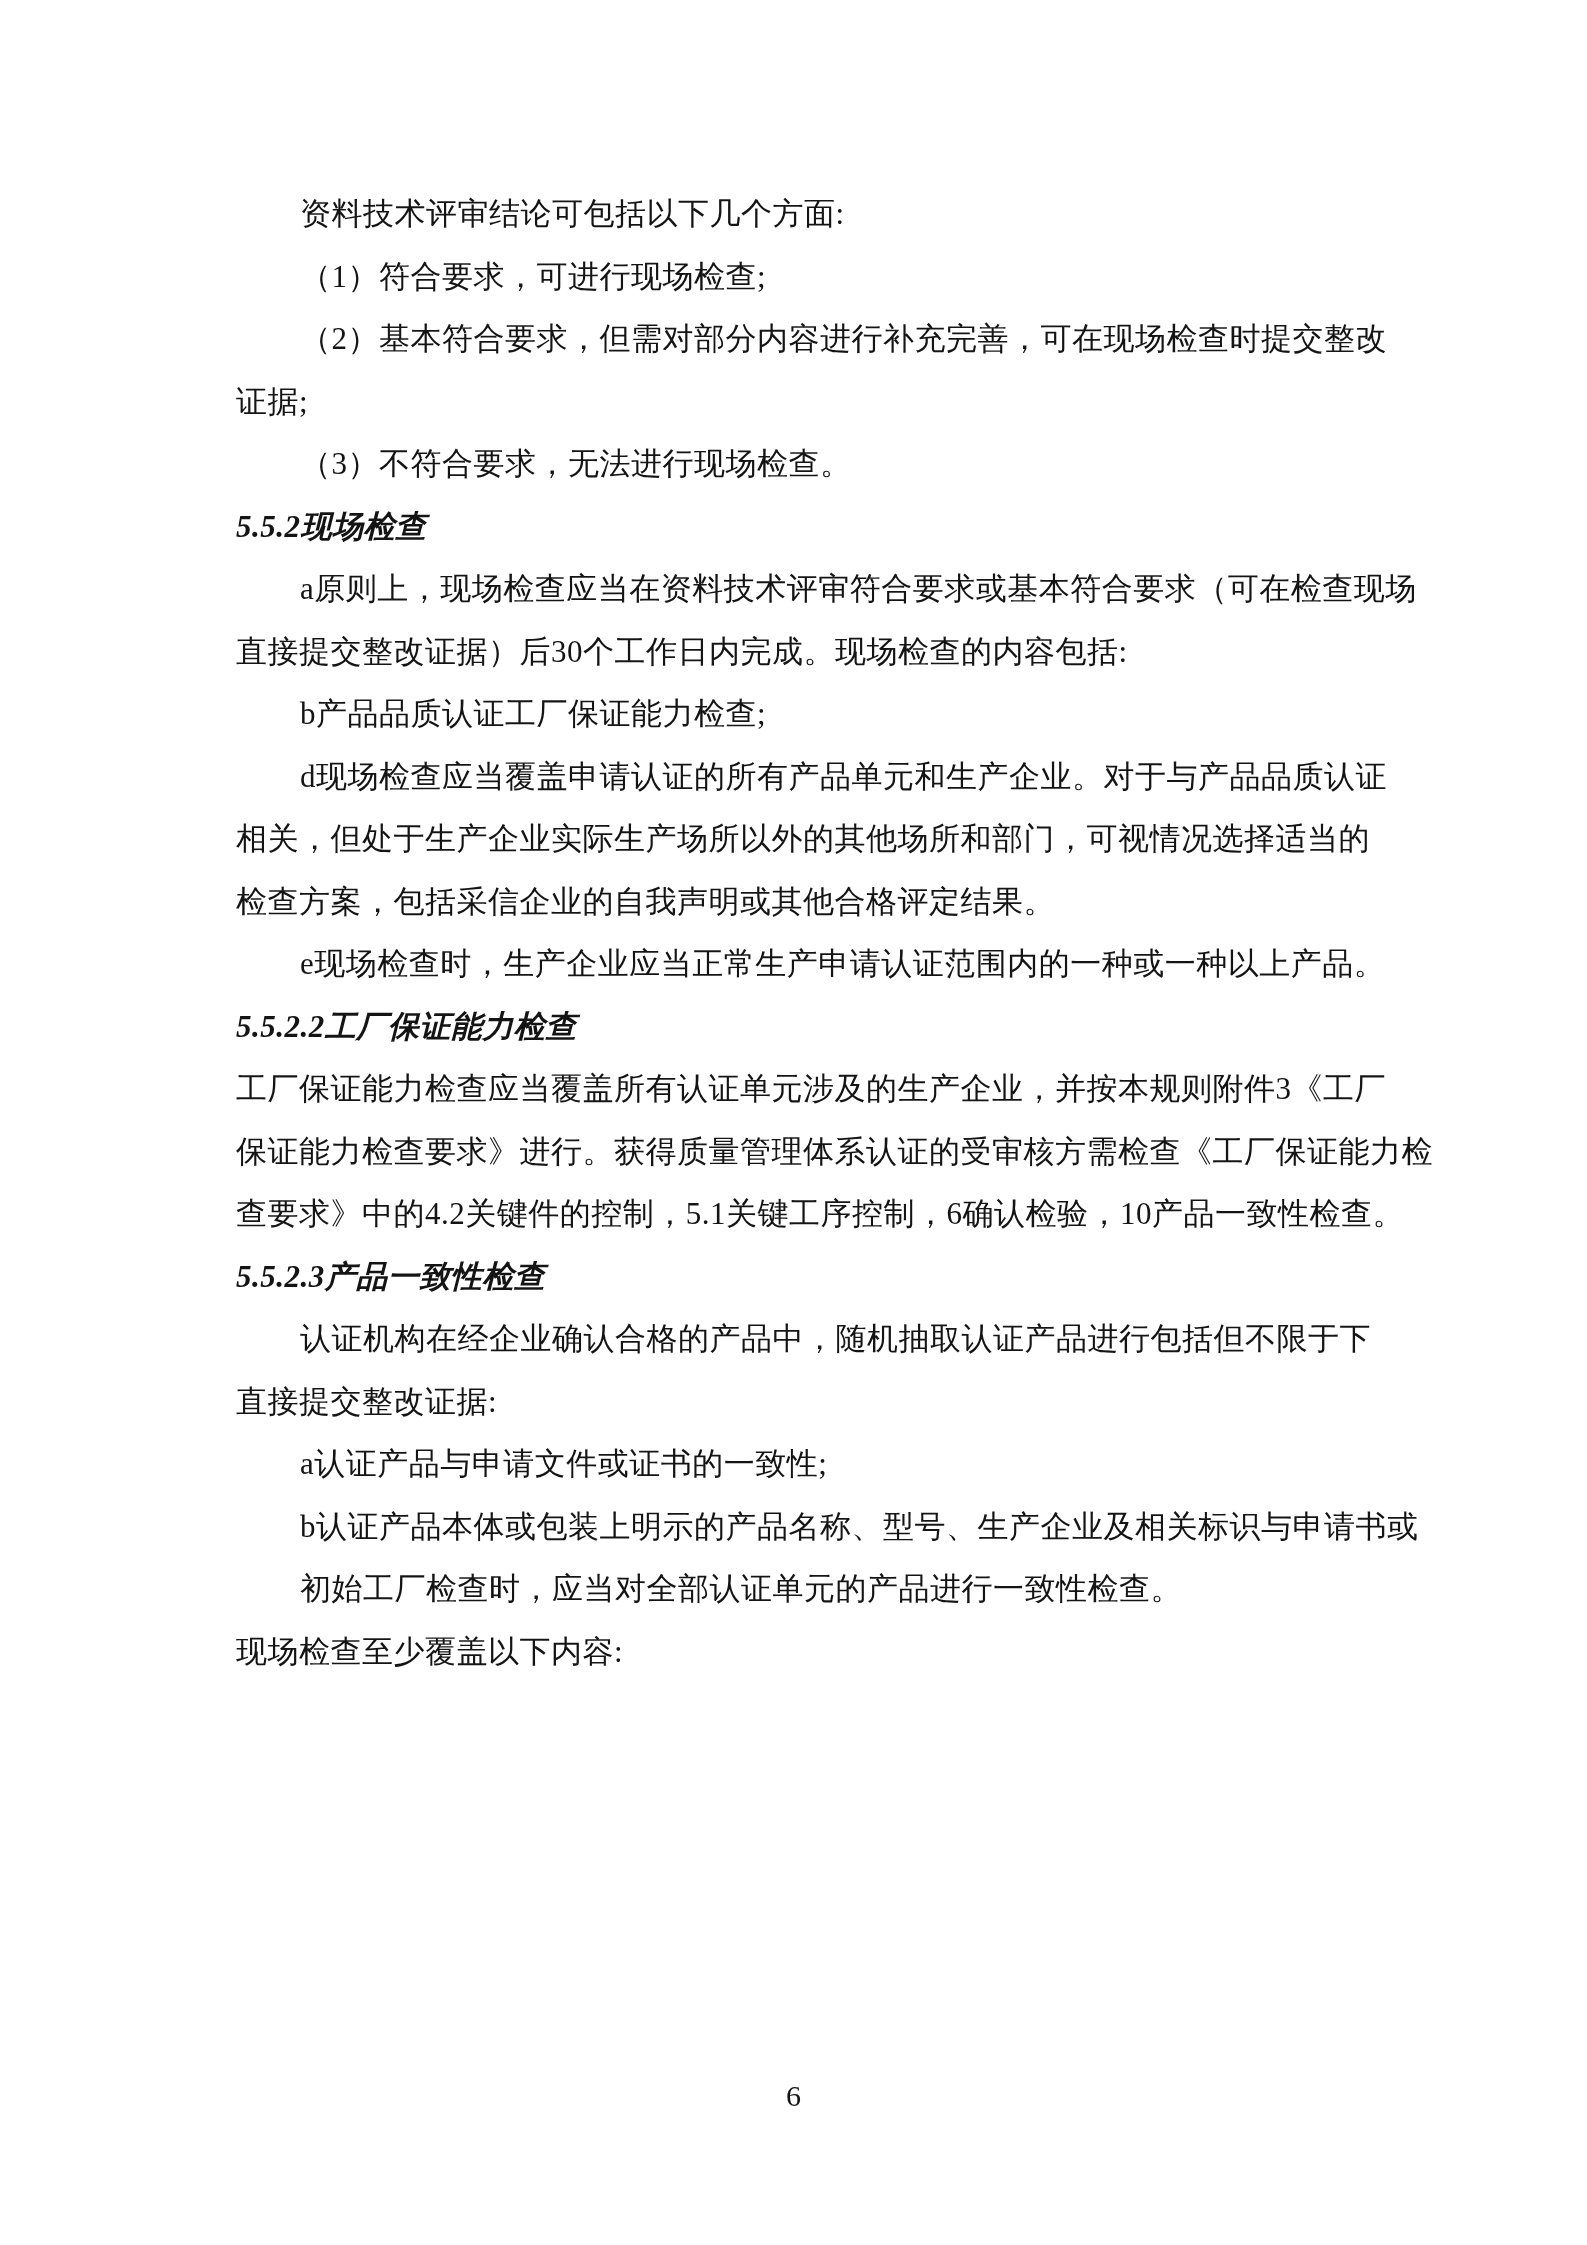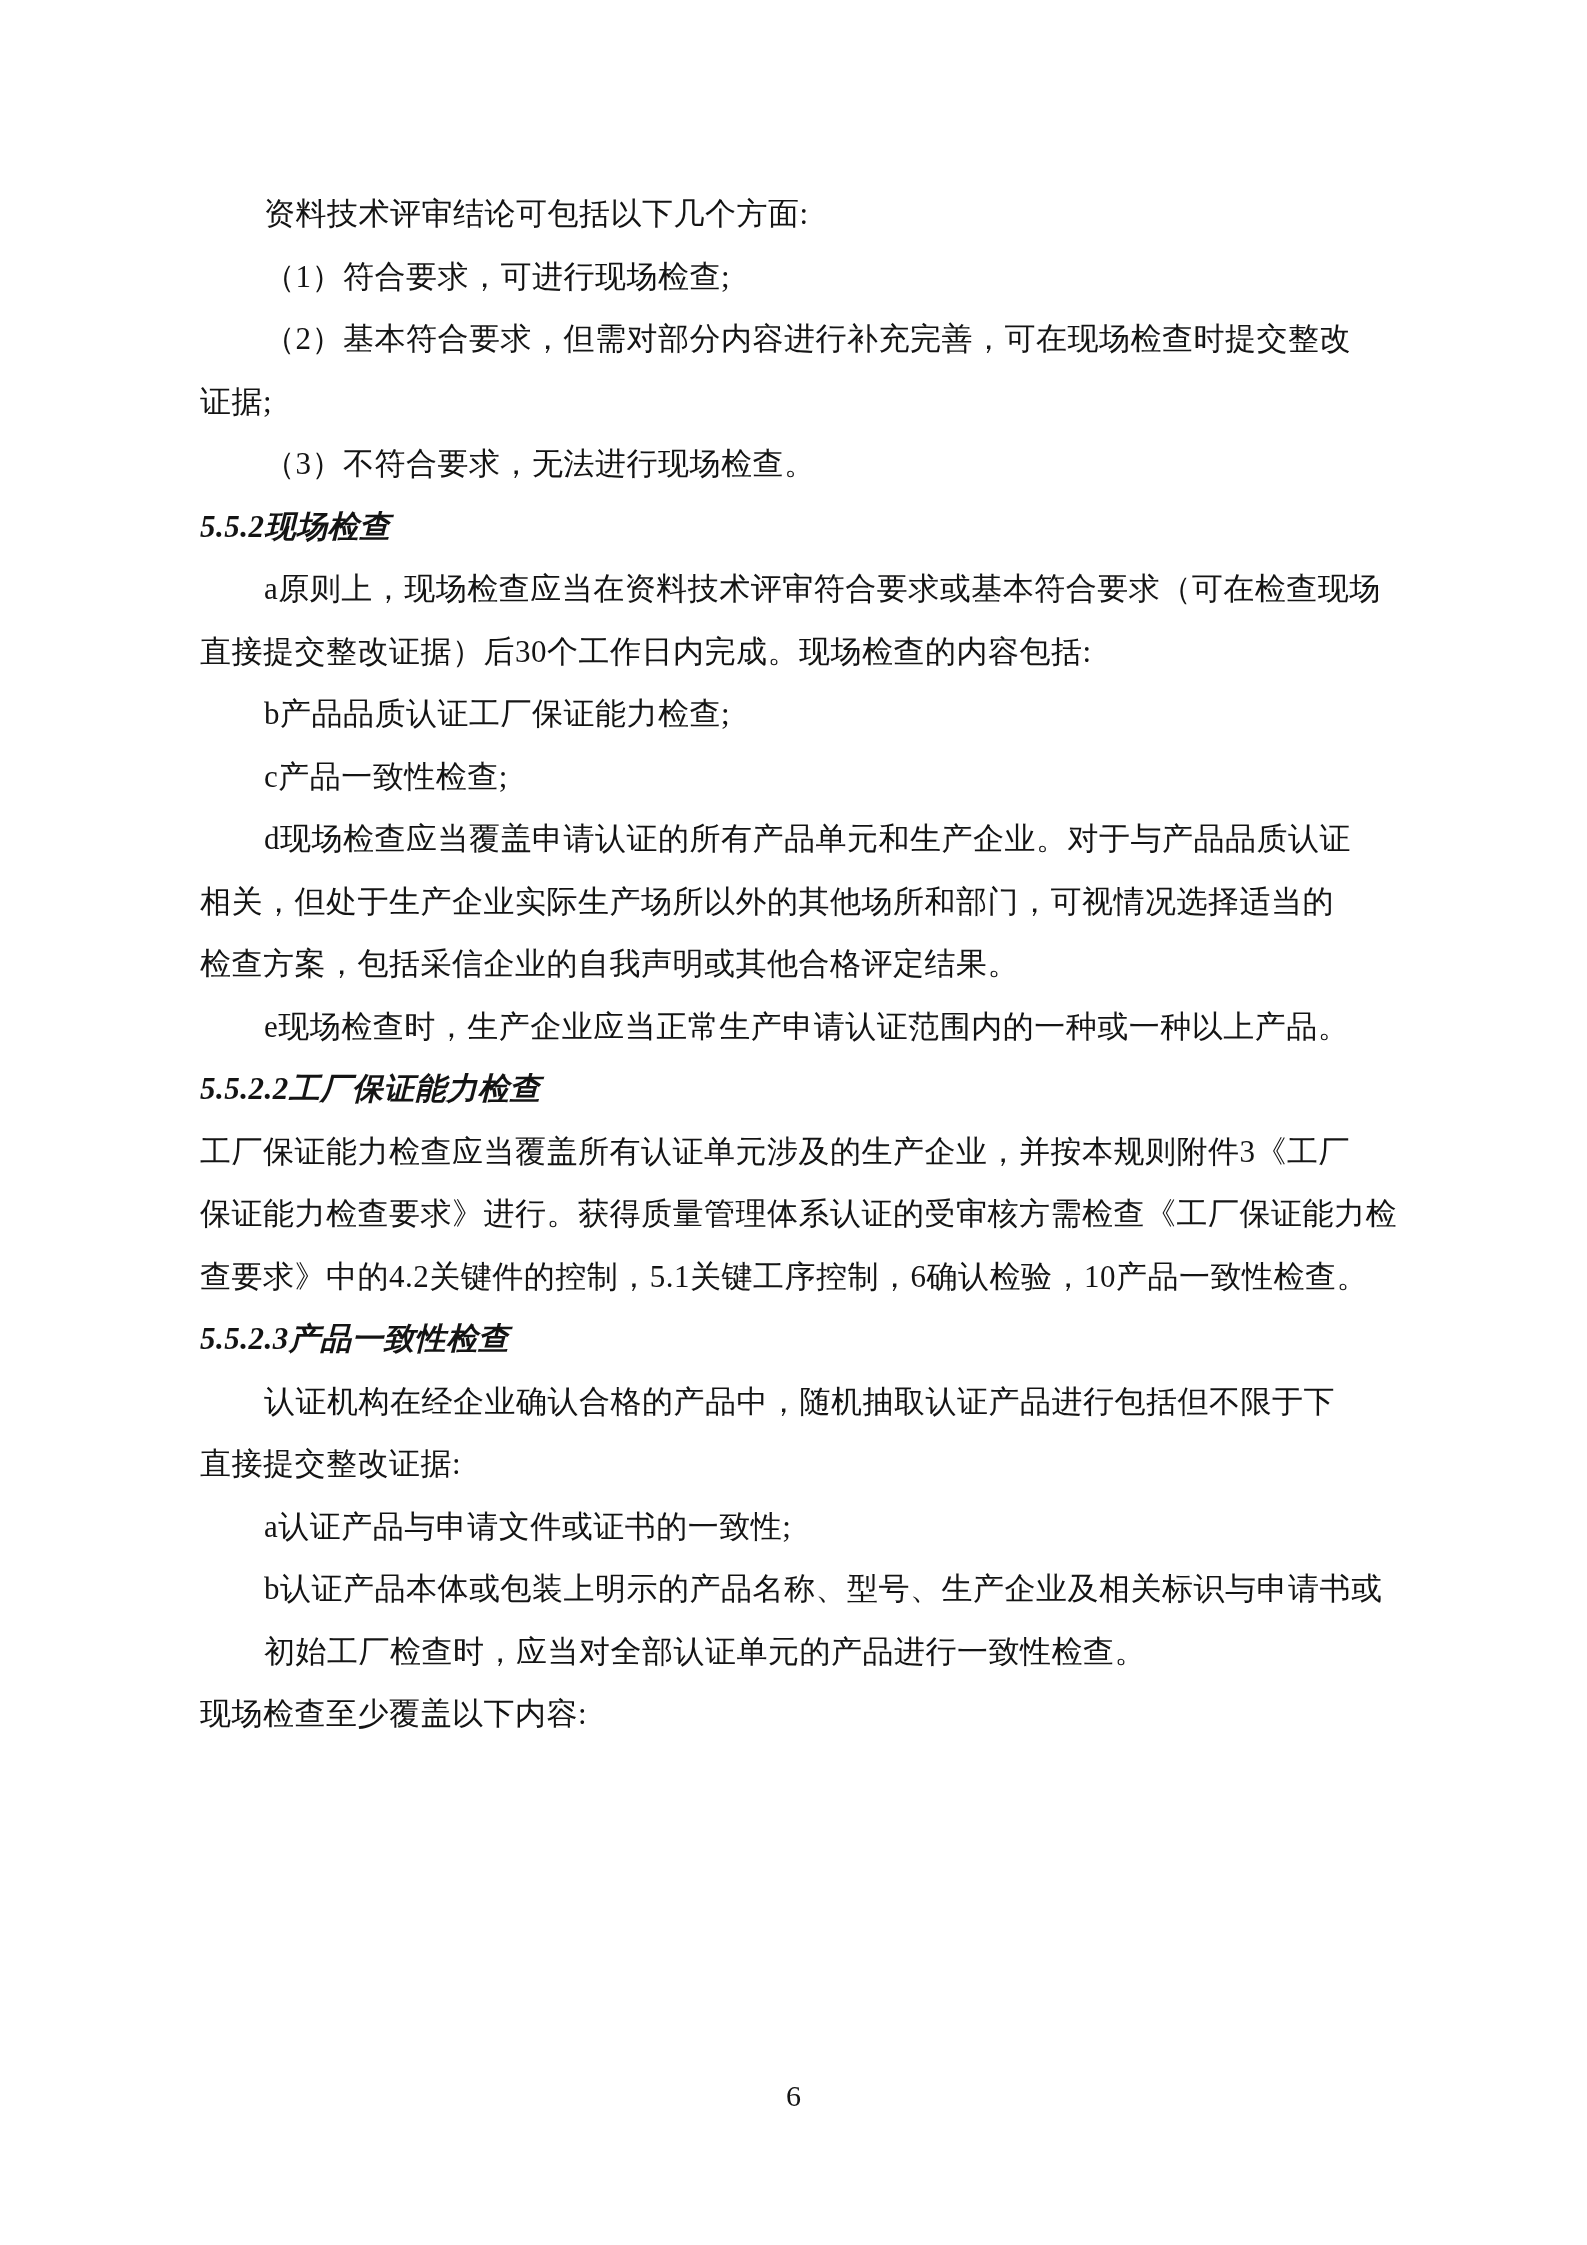--- a/index.html
+++ b/index.html
@@ -20,20 +20,21 @@
     position: absolute;
     left: 200px;
     top: 183px;
     width: 1260px;
   }
   .line {
     font-size: 31px;
     line-height: 62.5px;
     white-space: nowrap;
     letter-spacing: 0.5px;
+    margin-left: 36px;
   }
   .line.indent {
     text-indent: 64px;
   }
   .line.heading {
     font-weight: bold;
     font-style: italic;
   }
   .page-number {
     position: absolute;
@@ -53,21 +54,20 @@
   <div class="content">
       <div class="line indent">资料技术评审结论可包括以下几个方面:</div>
       <div class="line indent">（1）符合要求，可进行现场检查;</div>
       <div class="line indent">（2）基本符合要求，但需对部分内容进行补充完善，可在现场检查时提交整改</div>
       <div class="line">证据;</div>
       <div class="line indent">（3）不符合要求，无法进行现场检查。</div>
       <div class="line heading">5.5.2现场检查</div>
       <div class="line indent">a原则上，现场检查应当在资料技术评审符合要求或基本符合要求（可在检查现场</div>
       <div class="line">直接提交整改证据）后30个工作日内完成。现场检查的内容包括:</div>
       <div class="line indent">b产品品质认证工厂保证能力检查;</div>
-      <div class="line indent">c产品一致性检查;</div>
       <div class="line indent">d现场检查应当覆盖申请认证的所有产品单元和生产企业。对于与产品品质认证</div>
       <div class="line">相关，但处于生产企业实际生产场所以外的其他场所和部门，可视情况选择适当的</div>
       <div class="line">检查方案，包括采信企业的自我声明或其他合格评定结果。</div>
       <div class="line indent">e现场检查时，生产企业应当正常生产申请认证范围内的一种或一种以上产品。</div>
       <div class="line heading">5.5.2.2工厂保证能力检查</div>
       <div class="line">工厂保证能力检查应当覆盖所有认证单元涉及的生产企业，并按本规则附件3《工厂</div>
       <div class="line">保证能力检查要求》进行。获得质量管理体系认证的受审核方需检查《工厂保证能力检</div>
       <div class="line">查要求》中的4.2关键件的控制，5.1关键工序控制，6确认检验，10产品一致性检查。</div>
       <div class="line heading">5.5.2.3产品一致性检查</div>
       <div class="line indent">认证机构在经企业确认合格的产品中，随机抽取认证产品进行包括但不限于下</div>

